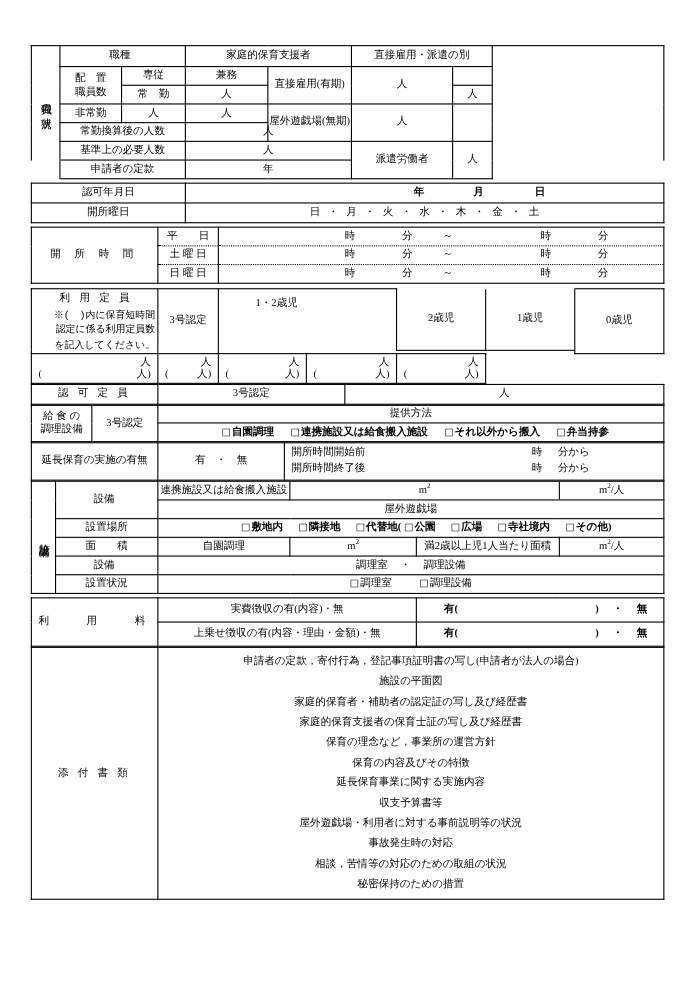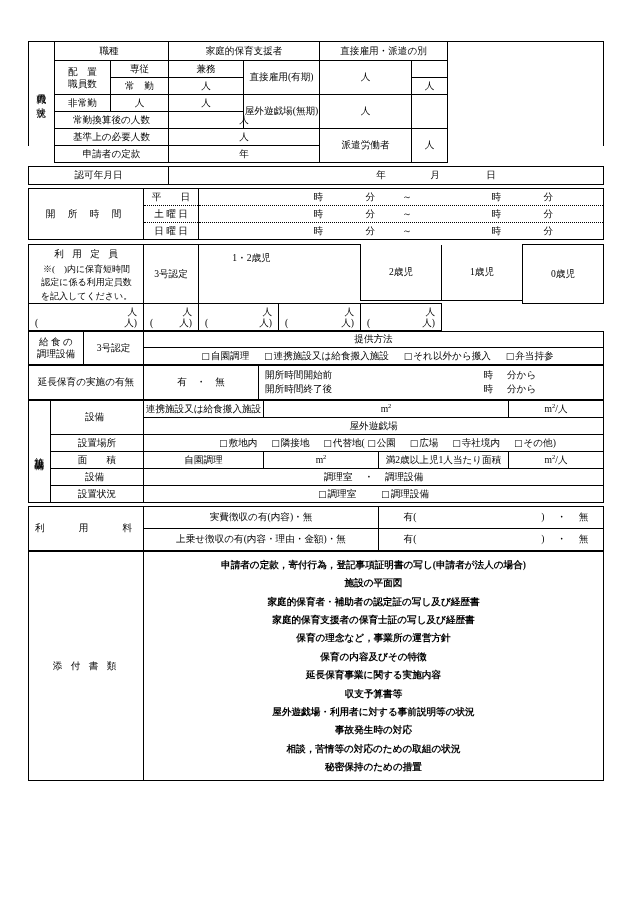--- a/index.html
+++ b/index.html
@@ -32,21 +32,21 @@
   table.form td {
     border: 1px solid #000000;
     padding: 0;
     vertical-align: middle;
     text-align: center;
     height: 16px;
   }
 
   
   .c  { text-align: center; }
-  .l  { text-align: left;  padding-left: 4px; }
+  .l  { text-align: left;  padding-left: 4px; font-weight: bold; }
   .r  { text-align: right; padding-right: 4px; }
   .vmid { vertical-align: middle; }
   .vtop { vertical-align: top; }
 
   
   .vert {
     writing-mode: vertical-rl;
     text-orientation: upright;
     letter-spacing: 1px;
     margin: 0 auto;
@@ -117,30 +117,30 @@
   }
 
   .m2 { white-space: nowrap; }
   .m2 sup { font-size: 0.68em; vertical-align: super; line-height: 0; }
 
   
   .attach {
     text-align: left;
     padding: 4px 0 4px 8px;
     line-height: 1.92;
-    font-weight: bold;
   }
   .attach div { white-space: nowrap; }
 
   
   .note {
     font-size: 9px;
-    text-align: center;
+    text-align: right;
     padding: 0 2px 0 3px;
     line-height: 1.5;
+    font-family: Liberation Mono, monospace;
   }
   .bigrow-label {
     display: flex;
     flex-direction: column;
     justify-content: center;
     height: 100%;
   }
   .bigrow-label .ttl { text-align: center; margin-bottom: 3px; }
 
   .kyushoku { line-height: 1.4; }
@@ -225,20 +225,26 @@
       </colgroup>
     <tbody>
       <tr>
         <td style="height:17px">認可年月日</td>
         <td class="l" style="height:17px">
           <span style="margin-left:100px">年</span>
           <span style="margin-left:42px">月</span>
           <span style="margin-left:44px">日</span>
         </td>
       </tr>
+      <tr>
+        <td style="height:17px">開所曜日</td>
+        <td style="height:17px" class="weekdays">
+          <span>日</span><span class="wsep">・</span><span>月</span><span class="wsep">・</span><span>火</span><span class="wsep">・</span><span>水</span><span class="wsep">・</span><span>木</span><span class="wsep">・</span><span>金</span><span class="wsep">・</span><span>土</span>
+        </td>
+      </tr>
     </tbody>
   </table>
 
   <table class="form" style="margin-top:3px">
     <colgroup>
         <col style="width:115px">
         <col style="width:55px">
         <col style="width:405px">
       </colgroup>
     <tbody>
@@ -357,20 +363,34 @@
             <span class="lo">
                 <span>(</span>
                 <span>人)</span>
               </span>
           </div>
         </td>
       </tr>
     </tbody>
   </table>
 
+  <table class="form">
+    <colgroup>
+        <col style="width:115px">
+        <col style="width:170px">
+        <col style="width:290px">
+      </colgroup>
+    <tbody>
+      <tr>
+        <td class="spread2" style="height:17px">認 可 定 員</td>
+        <td style="height:17px">3号認定</td>
+        <td class="r" style="height:17px">人</td>
+      </tr>
+    </tbody>
+  </table>
 
   <table class="form">
     <colgroup>
         <col style="width:55px">
         <col style="width:60px">
         <col style="width:460px">
       </colgroup>
     <tbody>
       <tr>
         <td rowspan="2" class="kyushoku">

